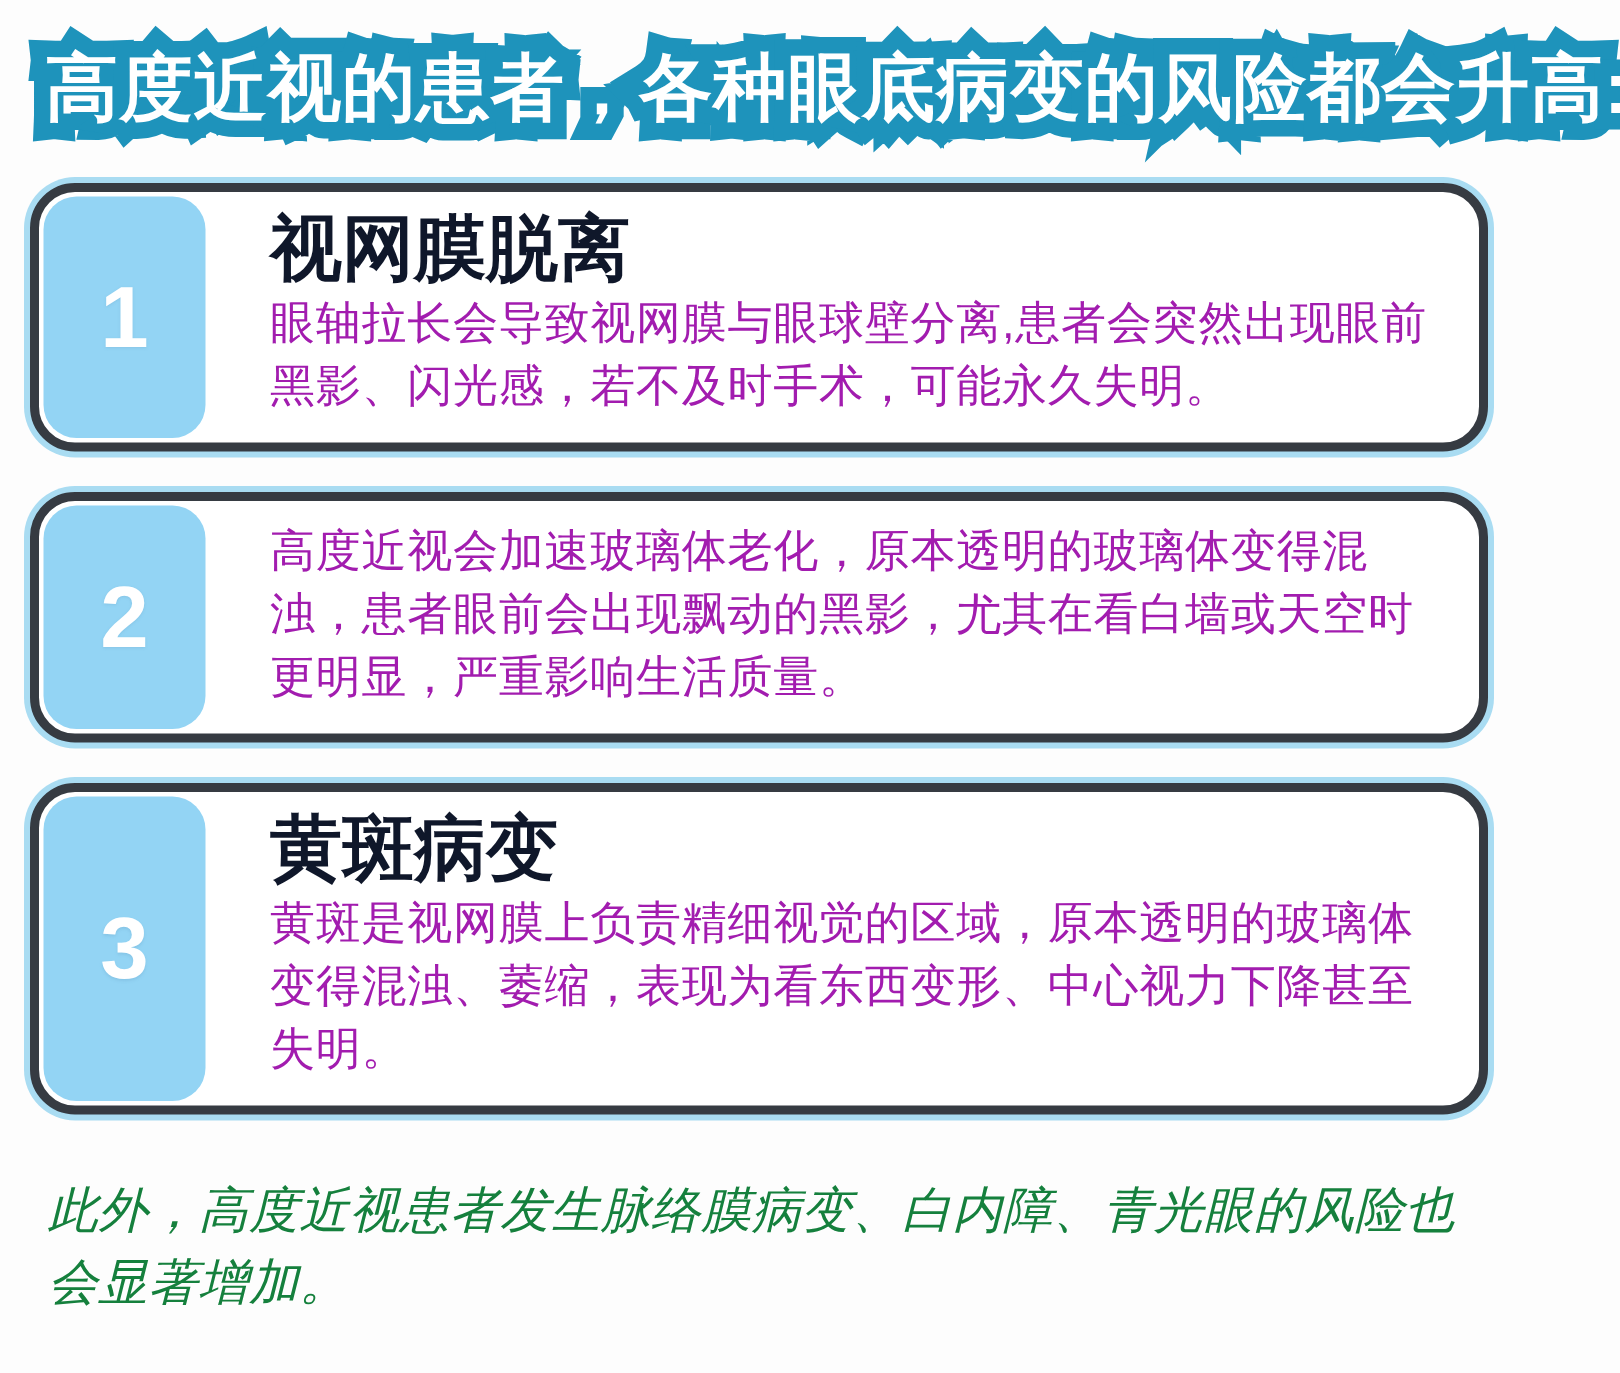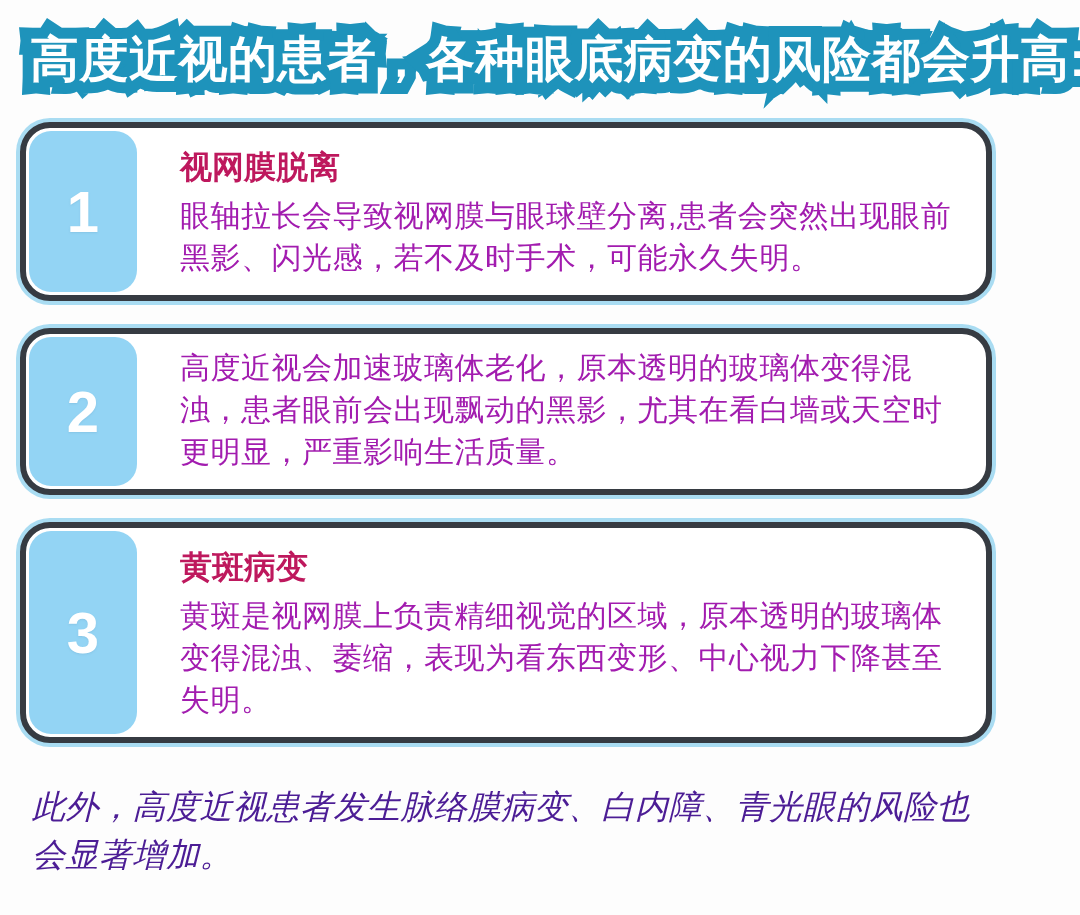--- a/index.html
+++ b/index.html
@@ -62,40 +62,40 @@
     color:#ffffff;
     font-size:58px;
     font-weight:800;
     text-shadow:0 1px 2px rgba(120,180,215,0.45);
   }
   .card-text {
     flex:1;
     padding:13px 24px 16px 40px;
   }
   .card-heading {
-    font-size:32px;
+    font-size:48px;
     font-weight:700;
-    color:#be185d;
+    color:#0f172a;
     line-height:52px;
     margin-bottom:2px;
   }
   .card-body {
     font-size:30px;
     line-height:42px;
     color:#a21caf;
     letter-spacing:0.5px;
   }
 
   
   .footnote {
     margin:40px 14px 0 12px;
     font-size:33px;
     line-height:48px;
     font-style:italic;
-    color:#4c1d95;
+    color:#15803d;
     letter-spacing:0.5px;
   }
 </style>
 </head>
 <body>
 
 <div class="page">
 
   <div class="title">
     <span class="layer stroke">高度近视的患者，各种眼底病变的风险都会升高:</span>

